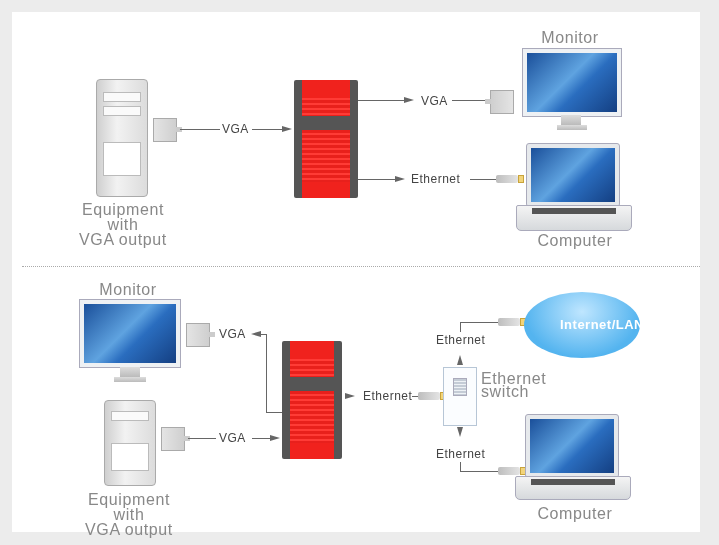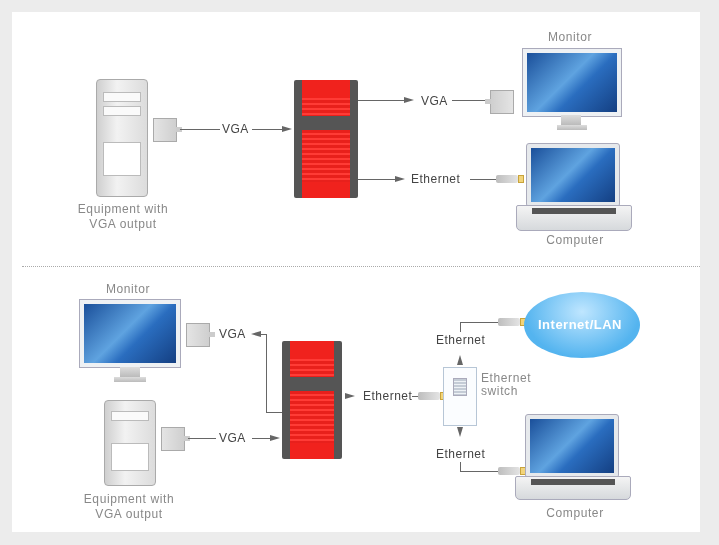--- a/index.html
+++ b/index.html
@@ -1,19 +1,19 @@
 <!DOCTYPE html>
 <html><head>
 <meta charset="utf-8">
 <style>
   html,body{margin:0;padding:0;}
   body{width:719px;height:545px;background:#ececec;font-family:"Liberation Sans",sans-serif;position:relative;overflow:hidden;}
   .panel{position:absolute;left:12px;top:12px;width:688px;height:520px;background:#fff;}
   .lbl{position:absolute;font-size:12px;color:#444;letter-spacing:0.5px;white-space:nowrap;}
-  .cap{position:absolute;font-size:12px;color:#888;letter-spacing:0.6px;text-align:center;line-height:15px;white-space:nowrap;}
+  .cap{position:absolute;font-size:16px;color:#888;letter-spacing:0.6px;text-align:center;line-height:15px;white-space:nowrap;}
   .divider{position:absolute;left:22px;top:266px;width:678px;border-top:1px dotted #aaa;}
   .line{position:absolute;background:#666;}
   .arrow-r{position:absolute;width:0;height:0;border-top:3px solid transparent;border-bottom:3px solid transparent;border-left:10px solid #666;}
   .arrow-l{position:absolute;width:0;height:0;border-top:3px solid transparent;border-bottom:3px solid transparent;border-right:10px solid #666;}
   .arrow-u{position:absolute;width:0;height:0;border-left:3px solid transparent;border-right:3px solid transparent;border-bottom:10px solid #666;}
   .arrow-d{position:absolute;width:0;height:0;border-left:3px solid transparent;border-right:3px solid transparent;border-top:10px solid #666;}
   
   .tower{position:absolute;background:linear-gradient(90deg,#cfcfcf,#f2f2f2 40%,#dcdcdc);border:1px solid #aaa;border-radius:4px;}
   .tower .bay{position:absolute;left:6px;right:6px;height:8px;background:#fafafa;border:1px solid #bbb;}
   .tower .door{position:absolute;left:6px;right:6px;background:#fff;border:1px solid #bbb;}
@@ -134,21 +134,21 @@
 <div class="cap" style="left:481px;top:372px;text-align:left;white-space:pre-line;line-height:13px;">Ethernet
 switch</div>
 
 <div class="arrow-u" style="left:457px;top:355px;"></div>
 <div class="lbl" style="left:436px;top:333px;">Ethernet</div>
 <div class="line" style="left:460px;top:322px;width:1px;height:10px;"></div>
 <div class="line" style="left:460px;top:322px;width:40px;height:1px;"></div>
 <div class="rj" style="left:498px;top:318px;"></div>
 
 <div class="cloud" style="left:524px;top:292px;width:116px;height:66px;"></div>
-<div class="cloud-text" style="left:538px;top:317px;">Internet/LAN</div>
+<div class="cloud-text" style="left:560px;top:317px;">Internet/LAN</div>
 
 <div class="arrow-d" style="left:457px;top:427px;"></div>
 <div class="lbl" style="left:436px;top:447px;">Ethernet</div>
 <div class="line" style="left:460px;top:462px;width:1px;height:10px;"></div>
 <div class="line" style="left:460px;top:471px;width:40px;height:1px;"></div>
 <div class="rj" style="left:498px;top:467px;"></div>
 
 <div class="lid" style="left:525px;top:414px;width:92px;height:62px;">
     <div class="scr"></div>
   </div>

